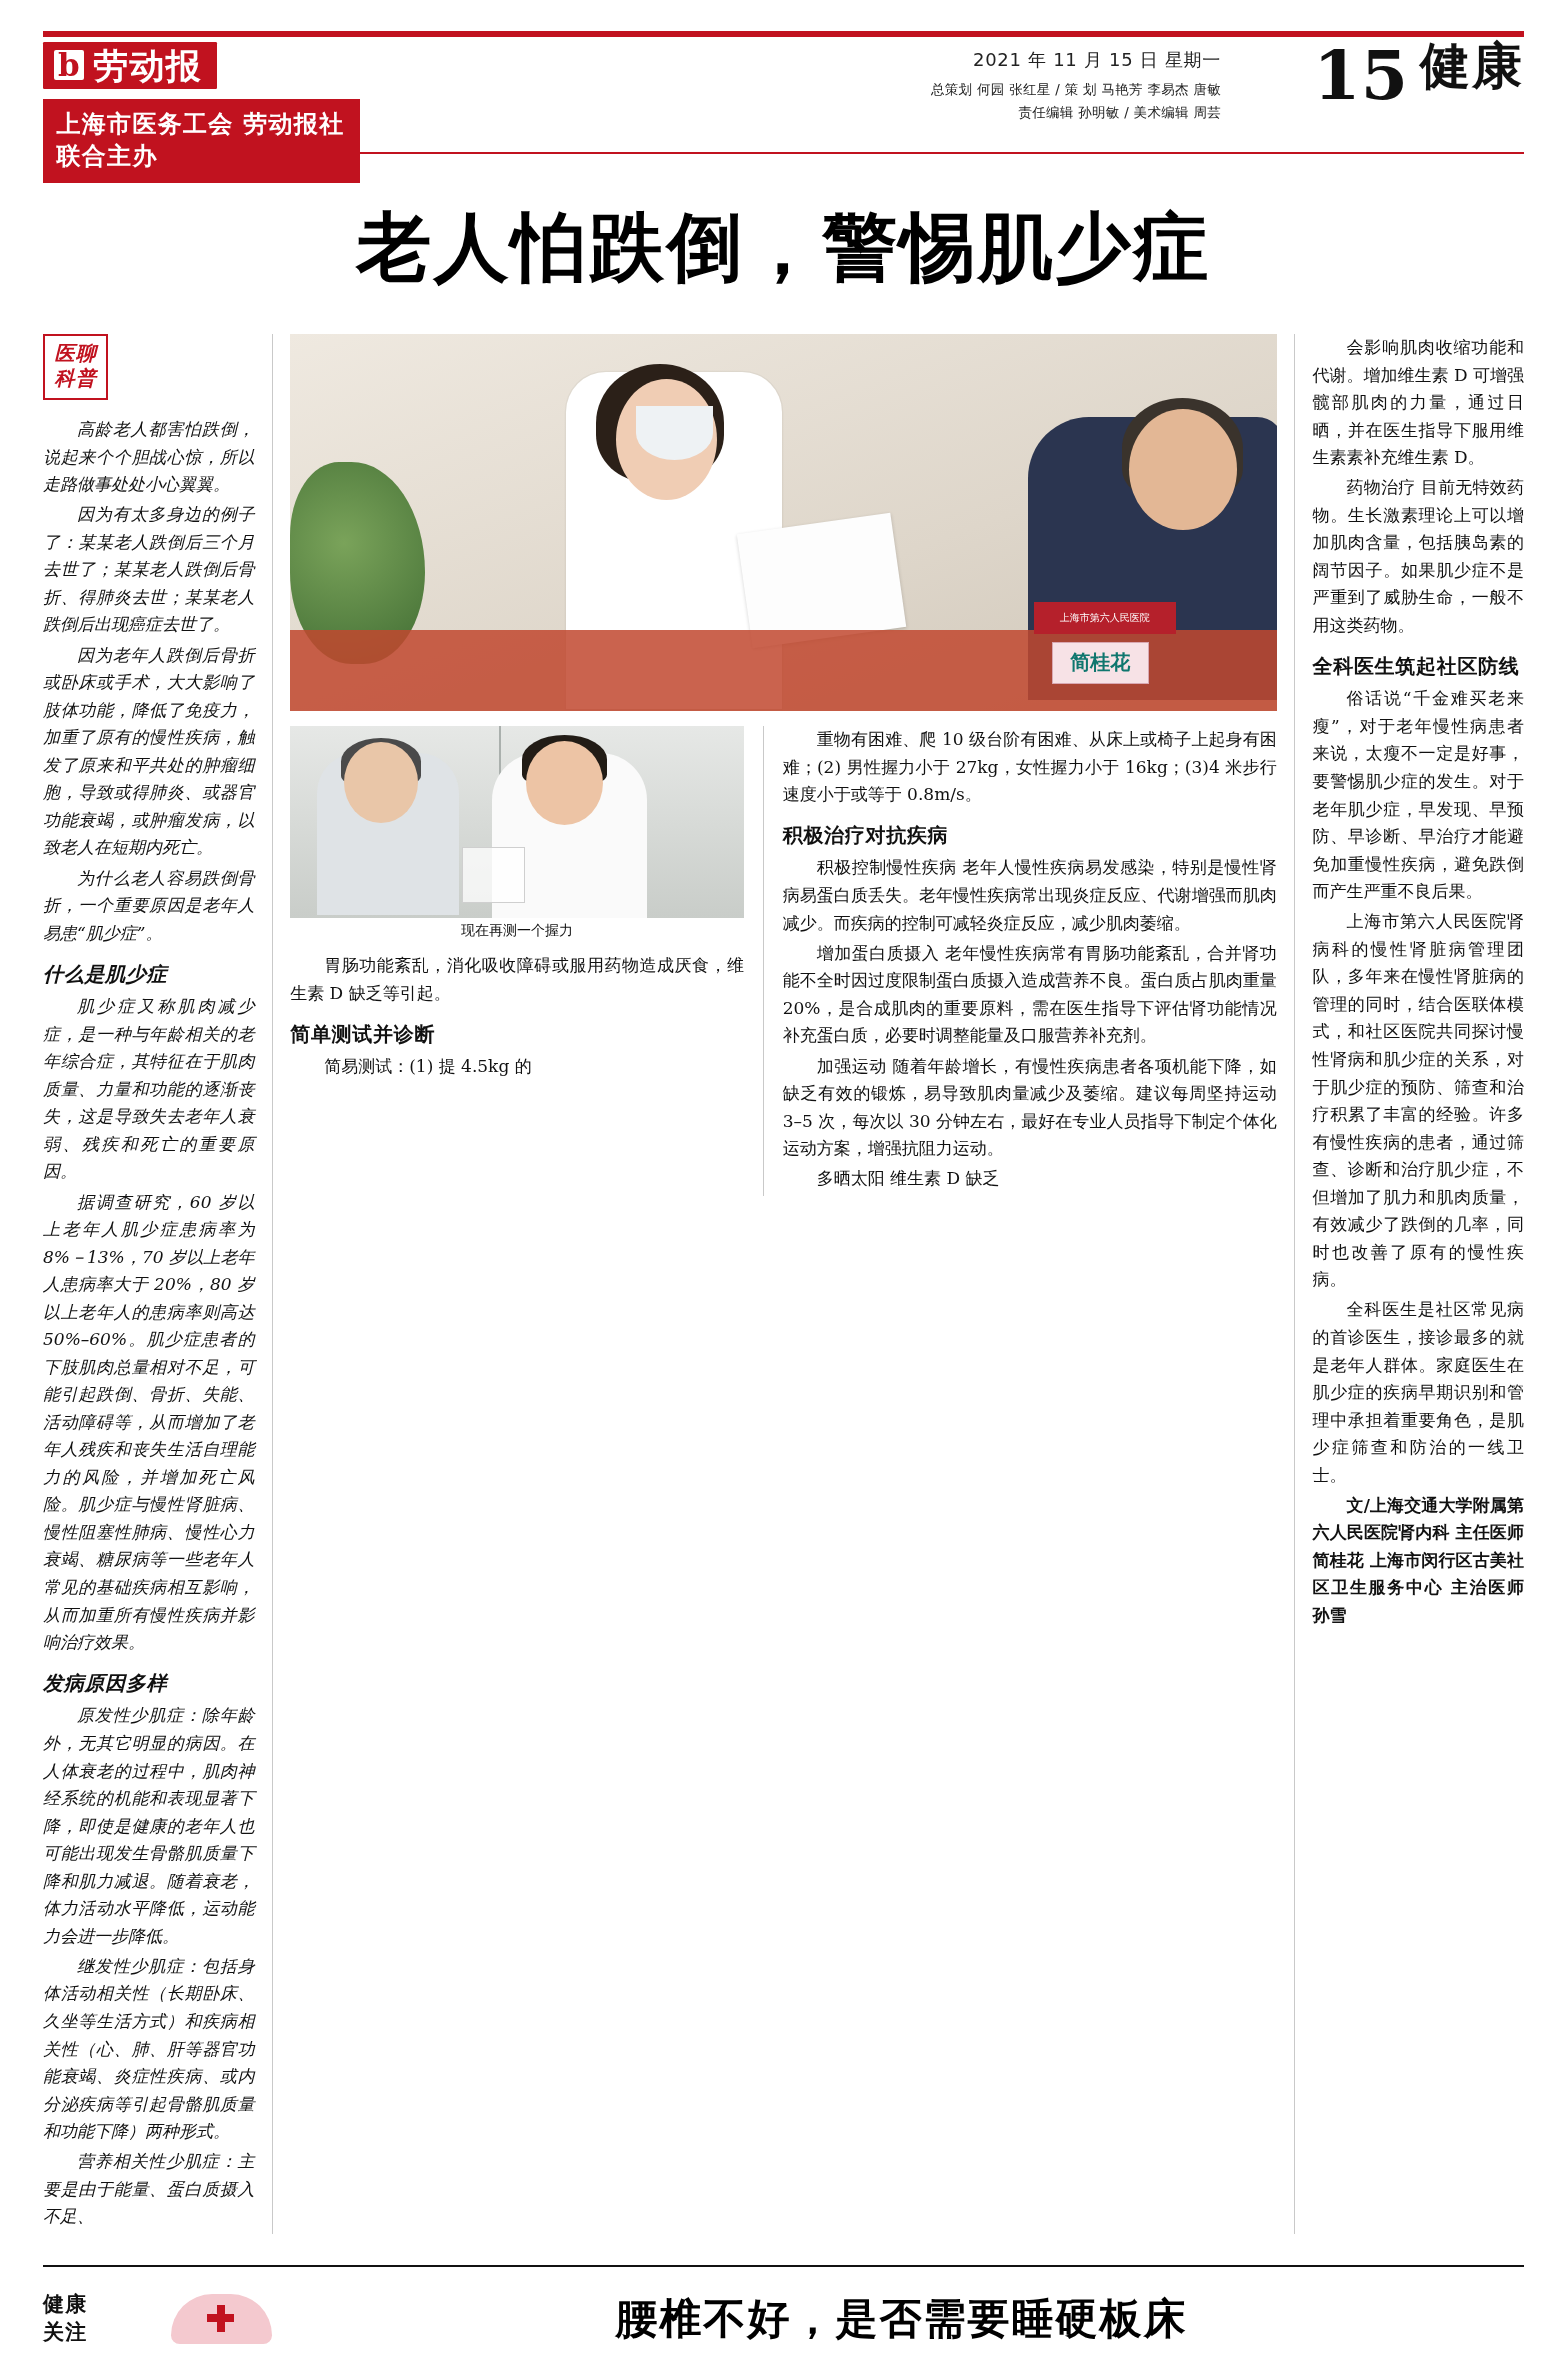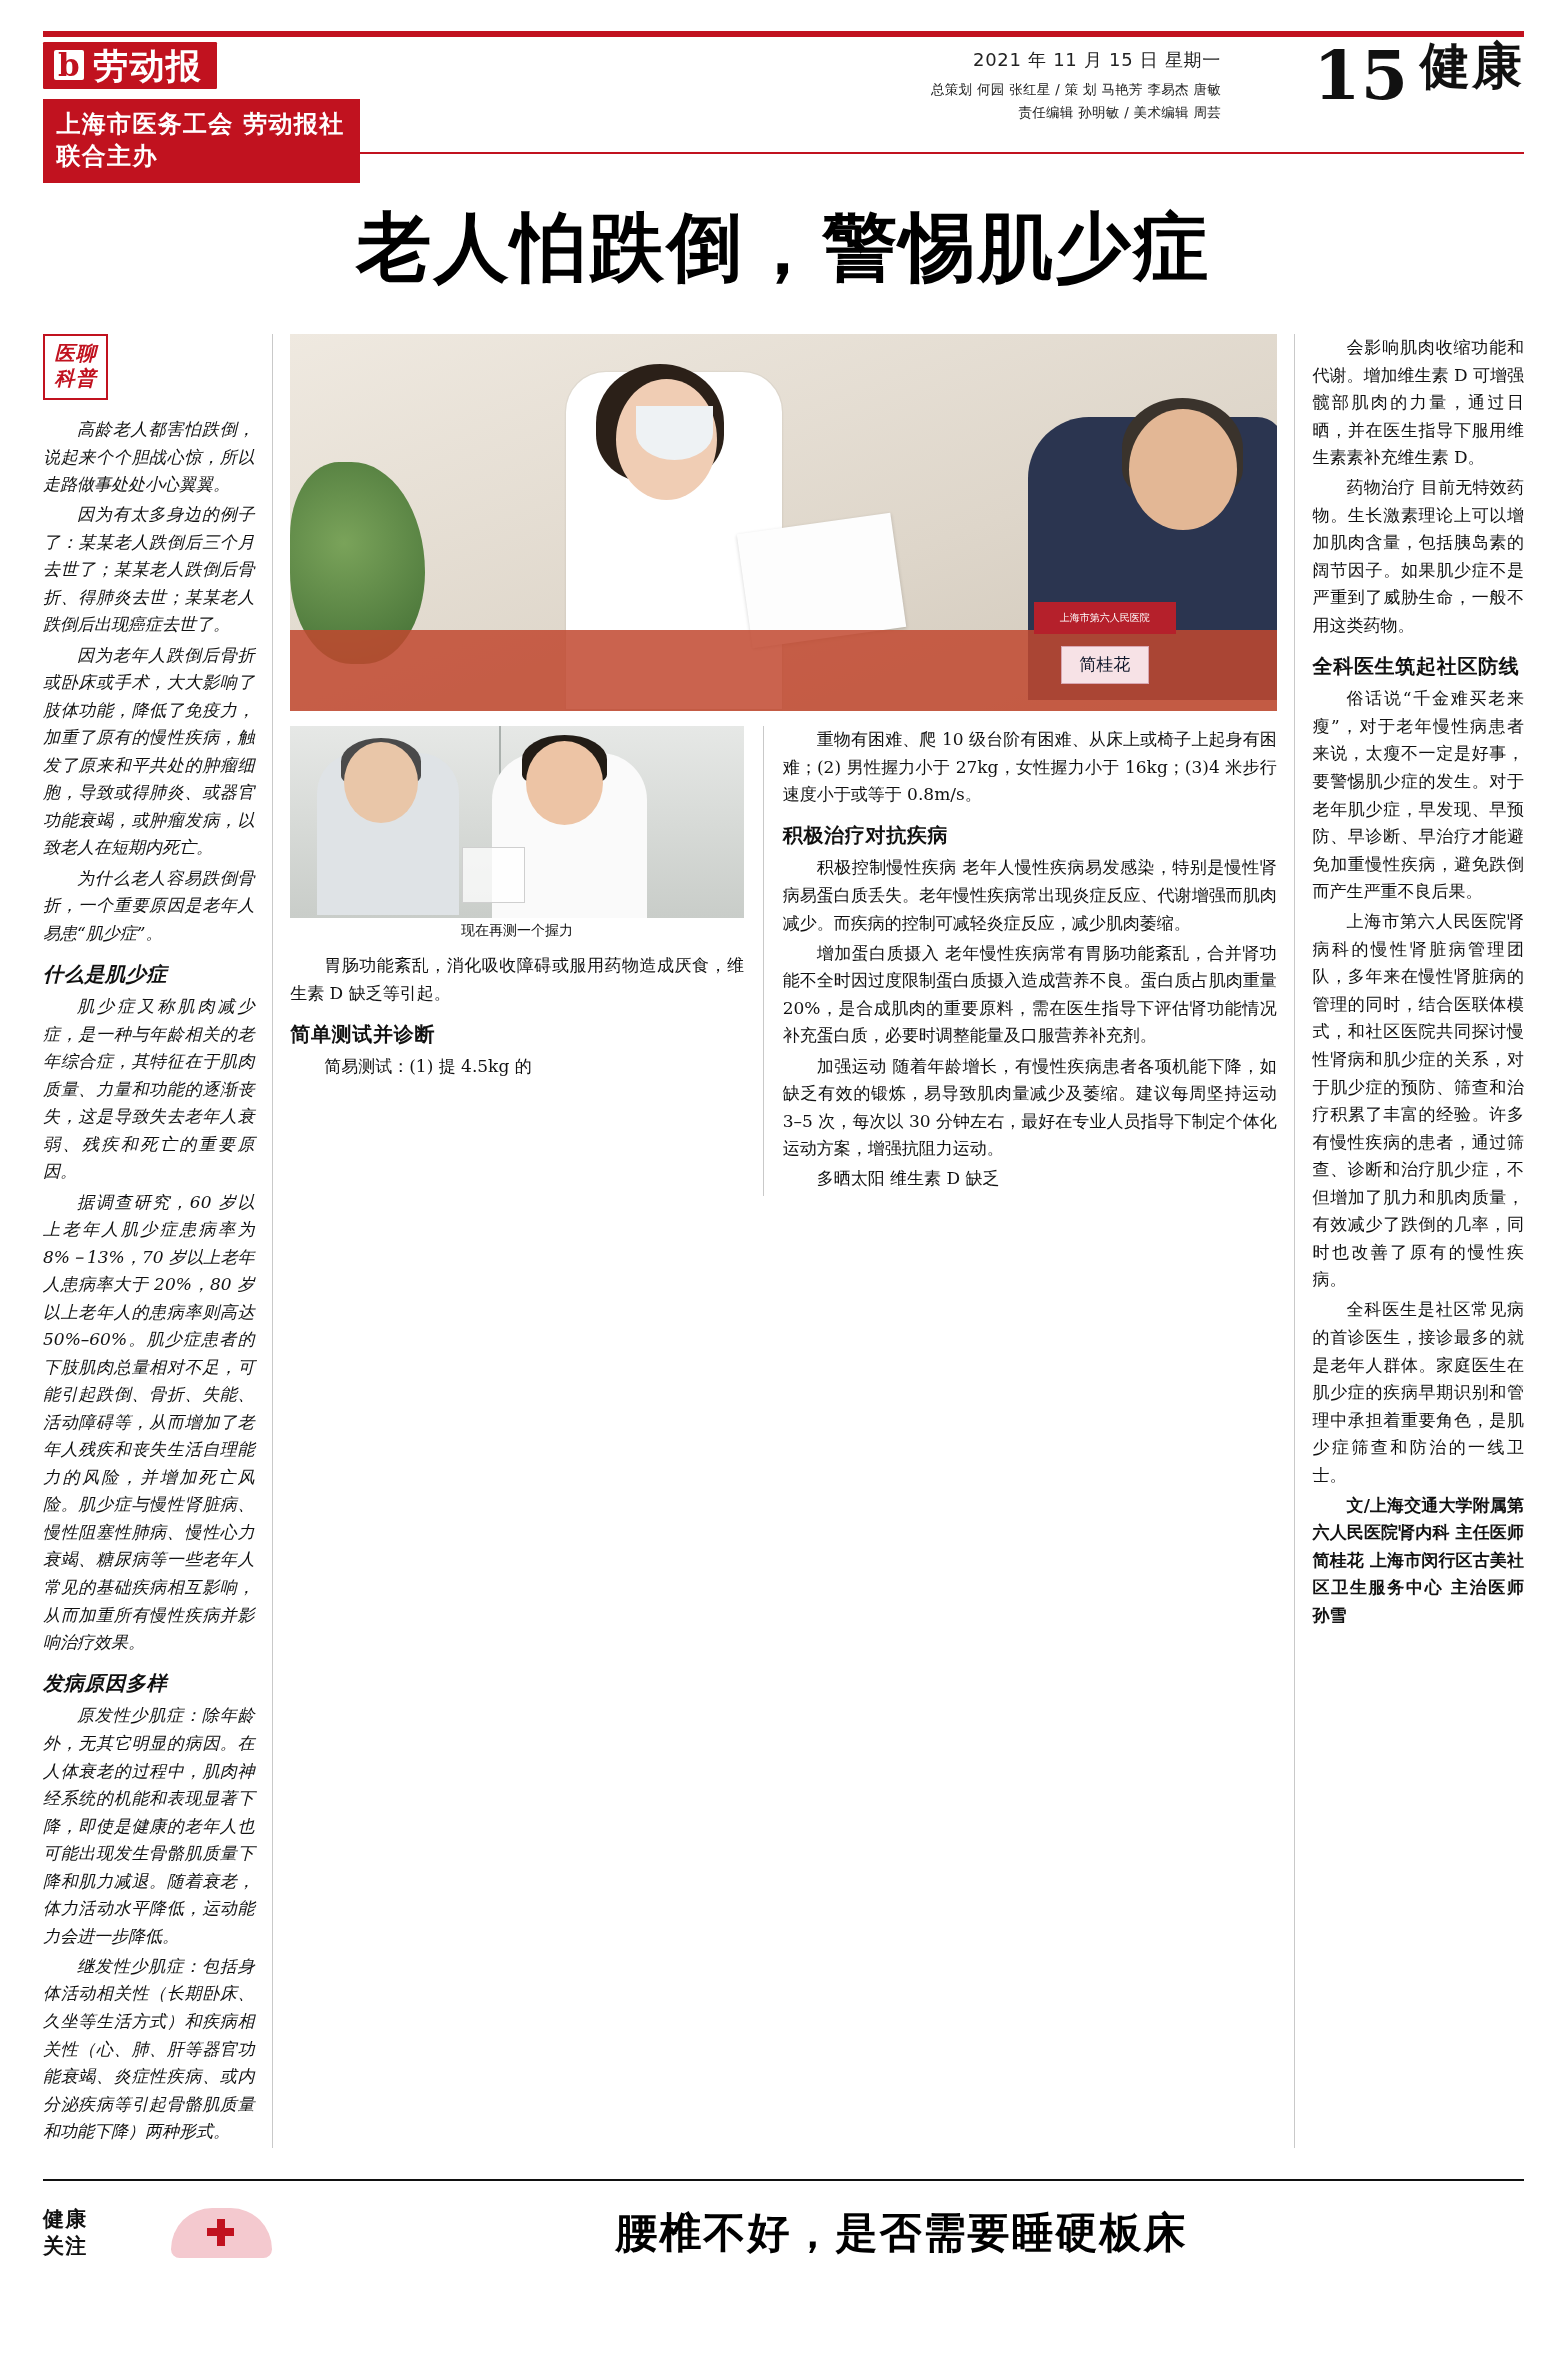--- a/index.html
+++ b/index.html
@@ -220,21 +220,21 @@
   }
   .photo-main .phair{
     position:absolute;right:34px;top:17%;width:121px;height:101px;background:#3a332c;border-radius:50% 50% 30% 30%;
   }
   .photo-main .plant{
     position:absolute;left:0;top:34%;width:135px;height:202px;background:radial-gradient(circle at 40% 40%,#7aa35a,#3f6b32);
     border-radius:40% 60% 50% 50%;
   }
   .name-card{
     position:absolute;right:128px;bottom:27px;background:#f7e2e6;border:1.3px solid #d9a8b2;
-    padding:6.7px 17.5px;font-size:17px;font-weight:normal;font-family:"DejaVu Sans", sans-serif;color:#0f172a;
+    padding:6.7px 17.5px;font-size:20px;font-weight:bold;font-family:"DejaVu Sans", sans-serif;color:#0f766e;
   }
   .red-box{
     position:absolute;right:101px;bottom:77px;width:142px;height:32px;background:#b5202b;
   }
   .red-box span{color:#fff;font-size:10px;display:block;padding:9.4px 6.7px 0 6.7px;text-align:center;font-family:"DejaVu Sans",sans-serif;}
 
   .photo-small{
     width:100%;
     height:192px;
     position:relative;
@@ -341,20 +341,21 @@
       <p>因为老年人跌倒后骨折或卧床或手术，大大影响了肢体功能，降低了免疫力，加重了原有的慢性疾病，触发了原来和平共处的肿瘤细胞，导致或得肺炎、或器官功能衰竭，或肿瘤发病，以致老人在短期内死亡。</p>
       <p>为什么老人容易跌倒骨折，一个重要原因是老年人易患“肌少症”。</p>
 
       <h3 class="sub">什么是肌少症</h3>
       <p>肌少症又称肌肉减少症，是一种与年龄相关的老年综合症，其特征在于肌肉质量、力量和功能的逐渐丧失，这是导致失去老年人衰弱、残疾和死亡的重要原因。</p>
       <p>据调查研究，60 岁以上老年人肌少症患病率为 8%－13%，70 岁以上老年人患病率大于 20%，80 岁以上老年人的患病率则高达 50%–60%。肌少症患者的下肢肌肉总量相对不足，可能引起跌倒、骨折、失能、活动障碍等，从而增加了老年人残疾和丧失生活自理能力的风险，并增加死亡风险。肌少症与慢性肾脏病、慢性阻塞性肺病、慢性心力衰竭、糖尿病等一些老年人常见的基础疾病相互影响，从而加重所有慢性疾病并影响治疗效果。</p>
 
       <h3 class="sub">发病原因多样</h3>
       <p>原发性少肌症：除年龄外，无其它明显的病因。在人体衰老的过程中，肌肉神经系统的机能和表现显著下降，即使是健康的老年人也可能出现发生骨骼肌质量下降和肌力减退。随着衰老，体力活动水平降低，运动能力会进一步降低。</p>
       <p>继发性少肌症：包括身体活动相关性（长期卧床、久坐等生活方式）和疾病相关性（心、肺、肝等器官功能衰竭、炎症性疾病、或内分泌疾病等引起骨骼肌质量和功能下降）两种形式。</p>
+      <p>营养相关性少肌症：主要是由于能量、蛋白质摄入不足、</p>
     </div>
 
     <div class="vrule"></div>
 
     <div class="col col-mid">
 
       <div class="photo-main">
         <div class="wall"></div>
         <div class="plant"></div>
         <div class="doc"></div>

